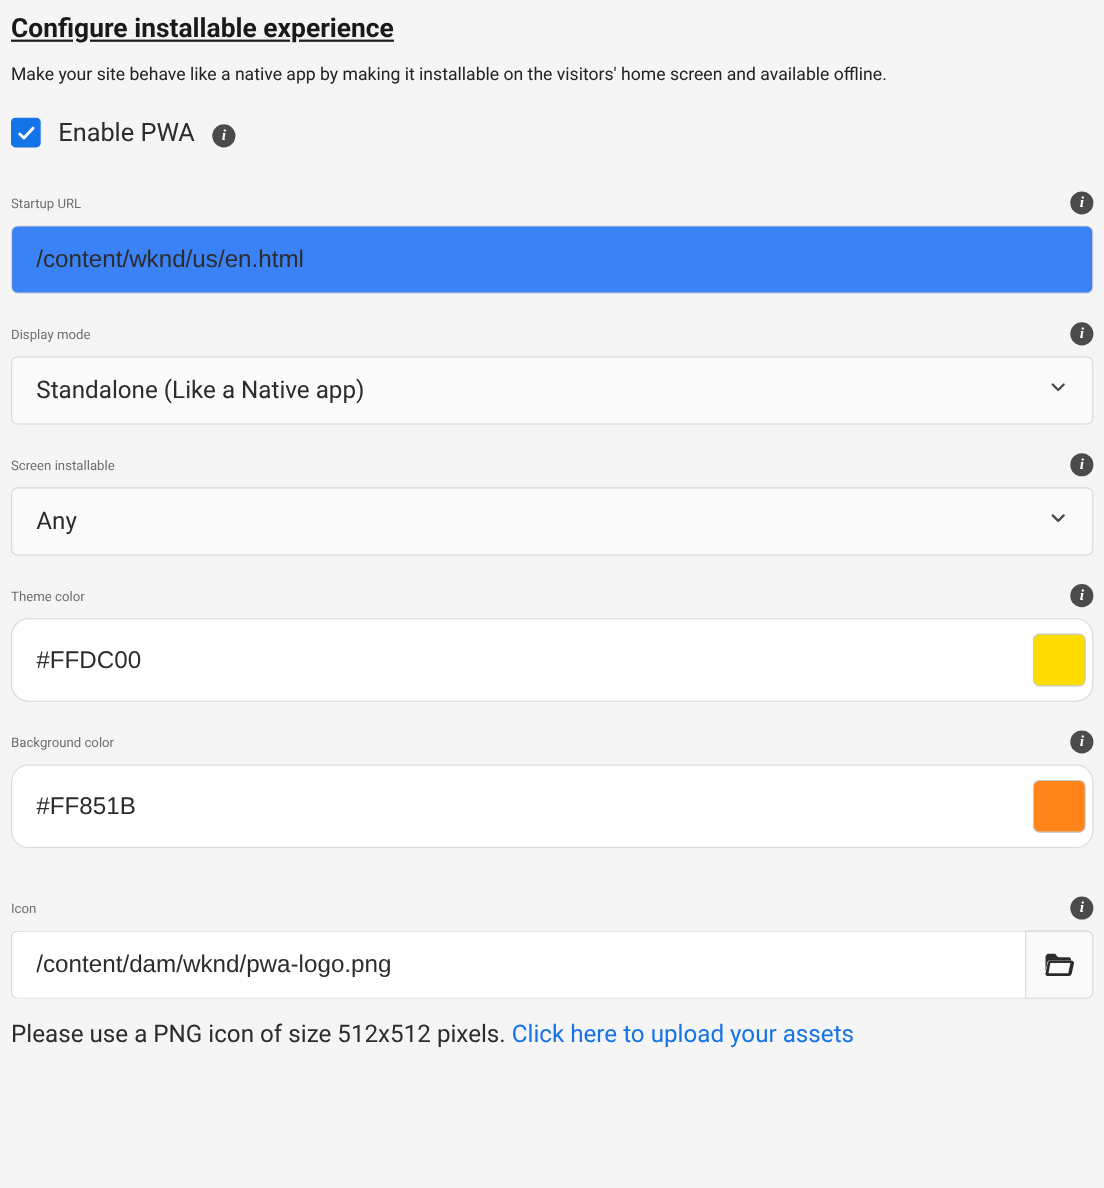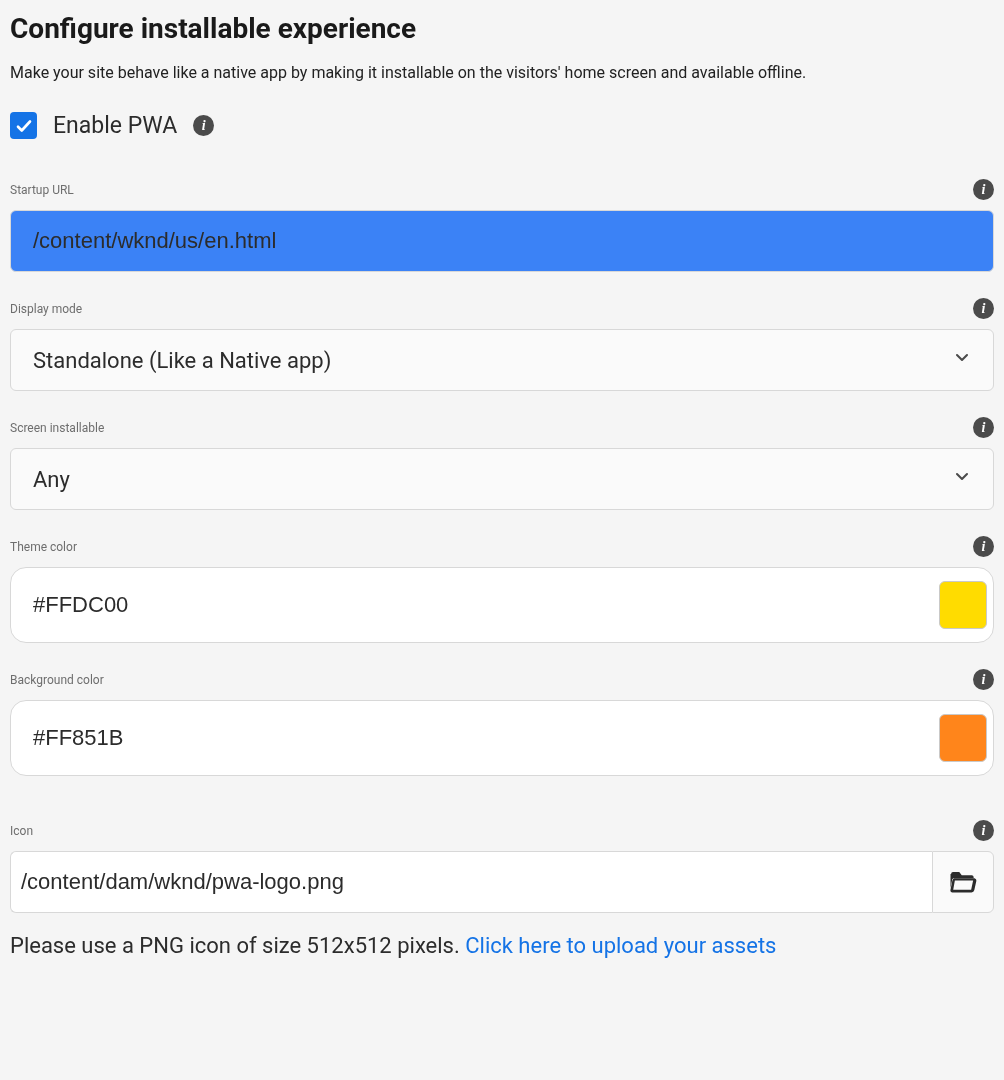--- a/index.html
+++ b/index.html
@@ -5,34 +5,35 @@
   * { box-sizing: border-box; margin: 0; padding: 0; }
   body {
     font-family: -apple-system, BlinkMacSystemFont, "Segoe UI", Roboto, Helvetica, Arial, sans-serif;
     background: #f5f5f5;
     color: #2c2c2c;
     padding: 12px 10px 40px 10px;
     width: 1004px;
     font-size: 22px;
   }
   h1.title {
-    font-size: 28px;
+    font-size: 24px;
     font-weight: 700;
     margin-bottom: 16px;
     color: #1a1a1a;
+    text-decoration: underline;
   }
   p.desc {
     font-size: 16px;
     line-height: 1.45;
     color: #222;
     margin-bottom: 28px;
   }
   .enable-row {
     display: flex;
-    align-items: center;
+    align-items: flex-end;
     gap: 16px;
     margin-bottom: 40px;
   }
   .checkbox {
     width: 27px;
     height: 27px;
     border-radius: 4px;
     background: #1473e6;
     display: inline-flex;
     align-items: center;
@@ -138,21 +139,21 @@
     width: 100%;
     height: 62px;
   }
   .icon-text {
     flex: 1;
     height: 100%;
     border: 1px solid #d8d8d8;
     border-right: none;
     border-radius: 6px 0 0 6px;
     background: #fff;
-    padding: 0 10px;
+    padding: 0 22px;
     font-size: 22px;
     color: #2c2c2c;
     outline: none;
   }
   .browse-btn {
     width: 62px;
     height: 62px;
     border: 1px solid #d8d8d8;
     border-radius: 0 6px 6px 0;
     background: #fafafa;

